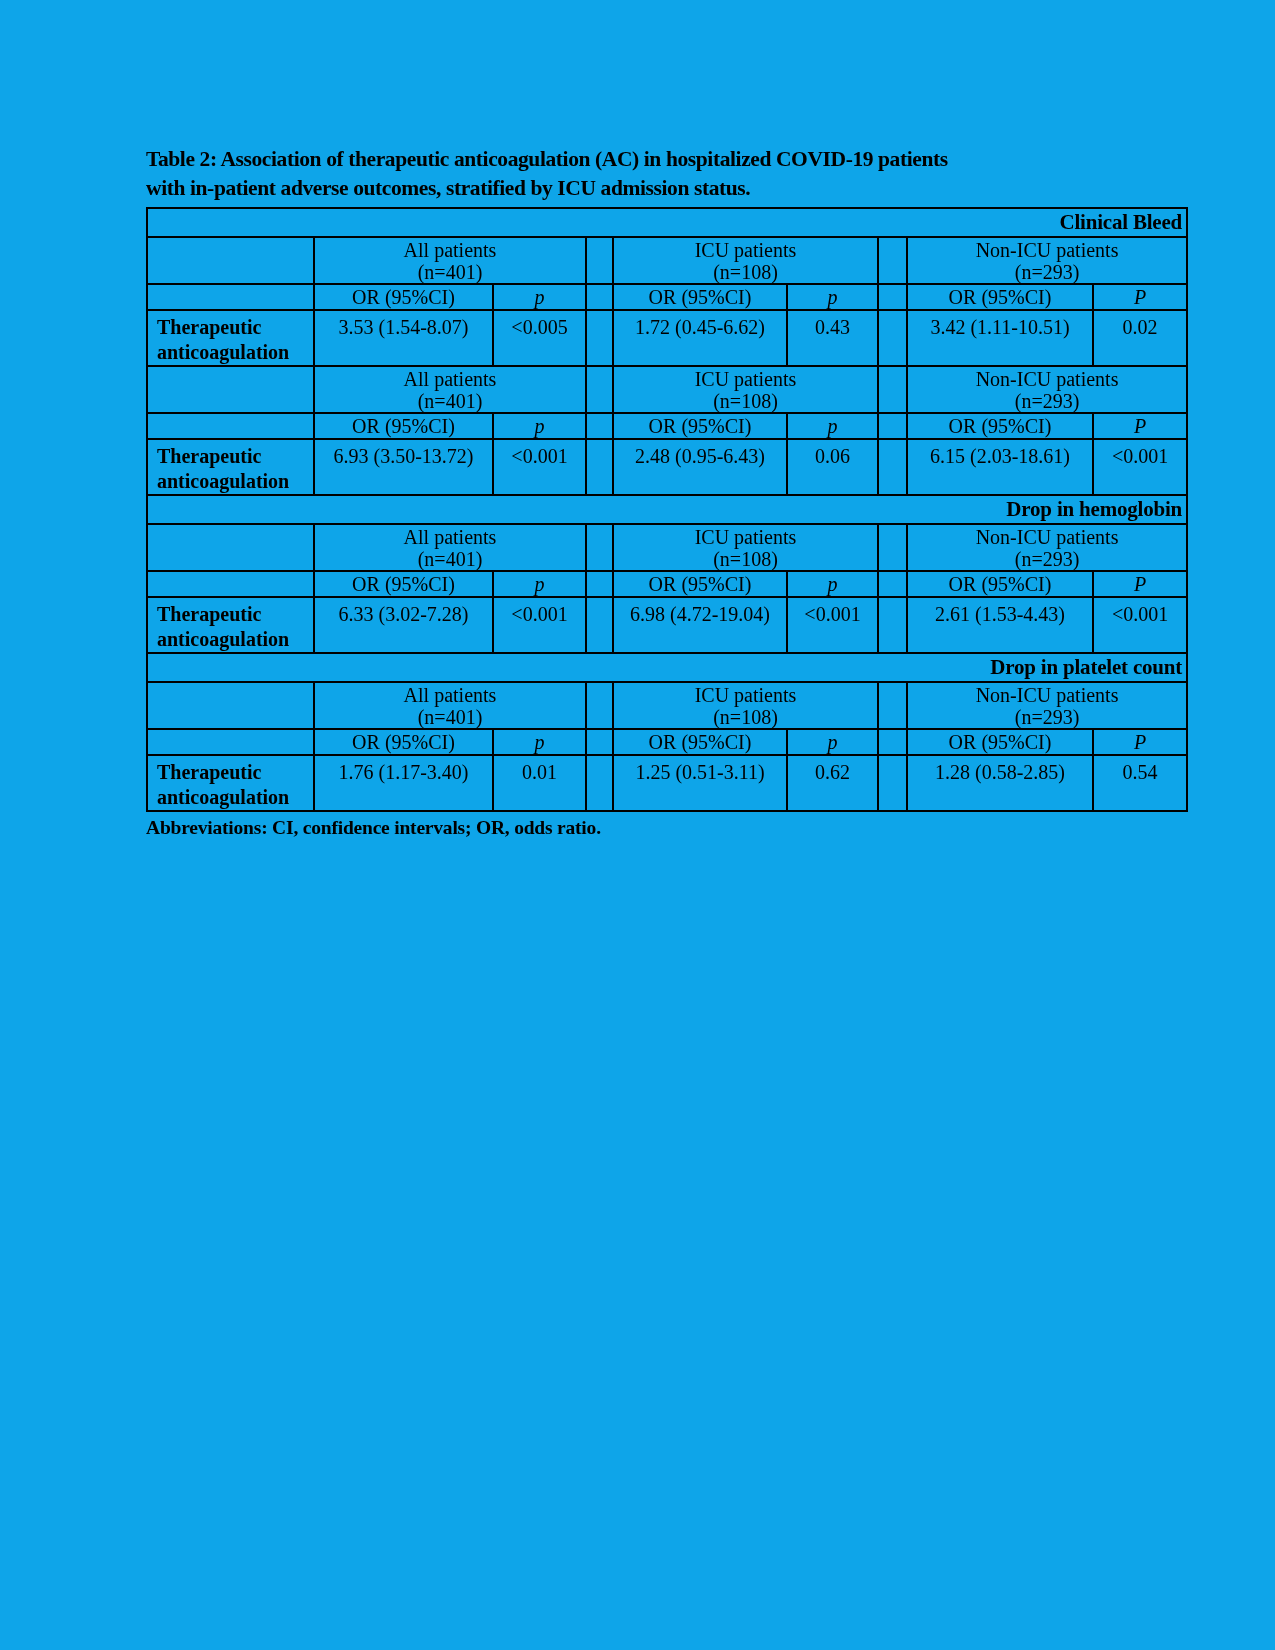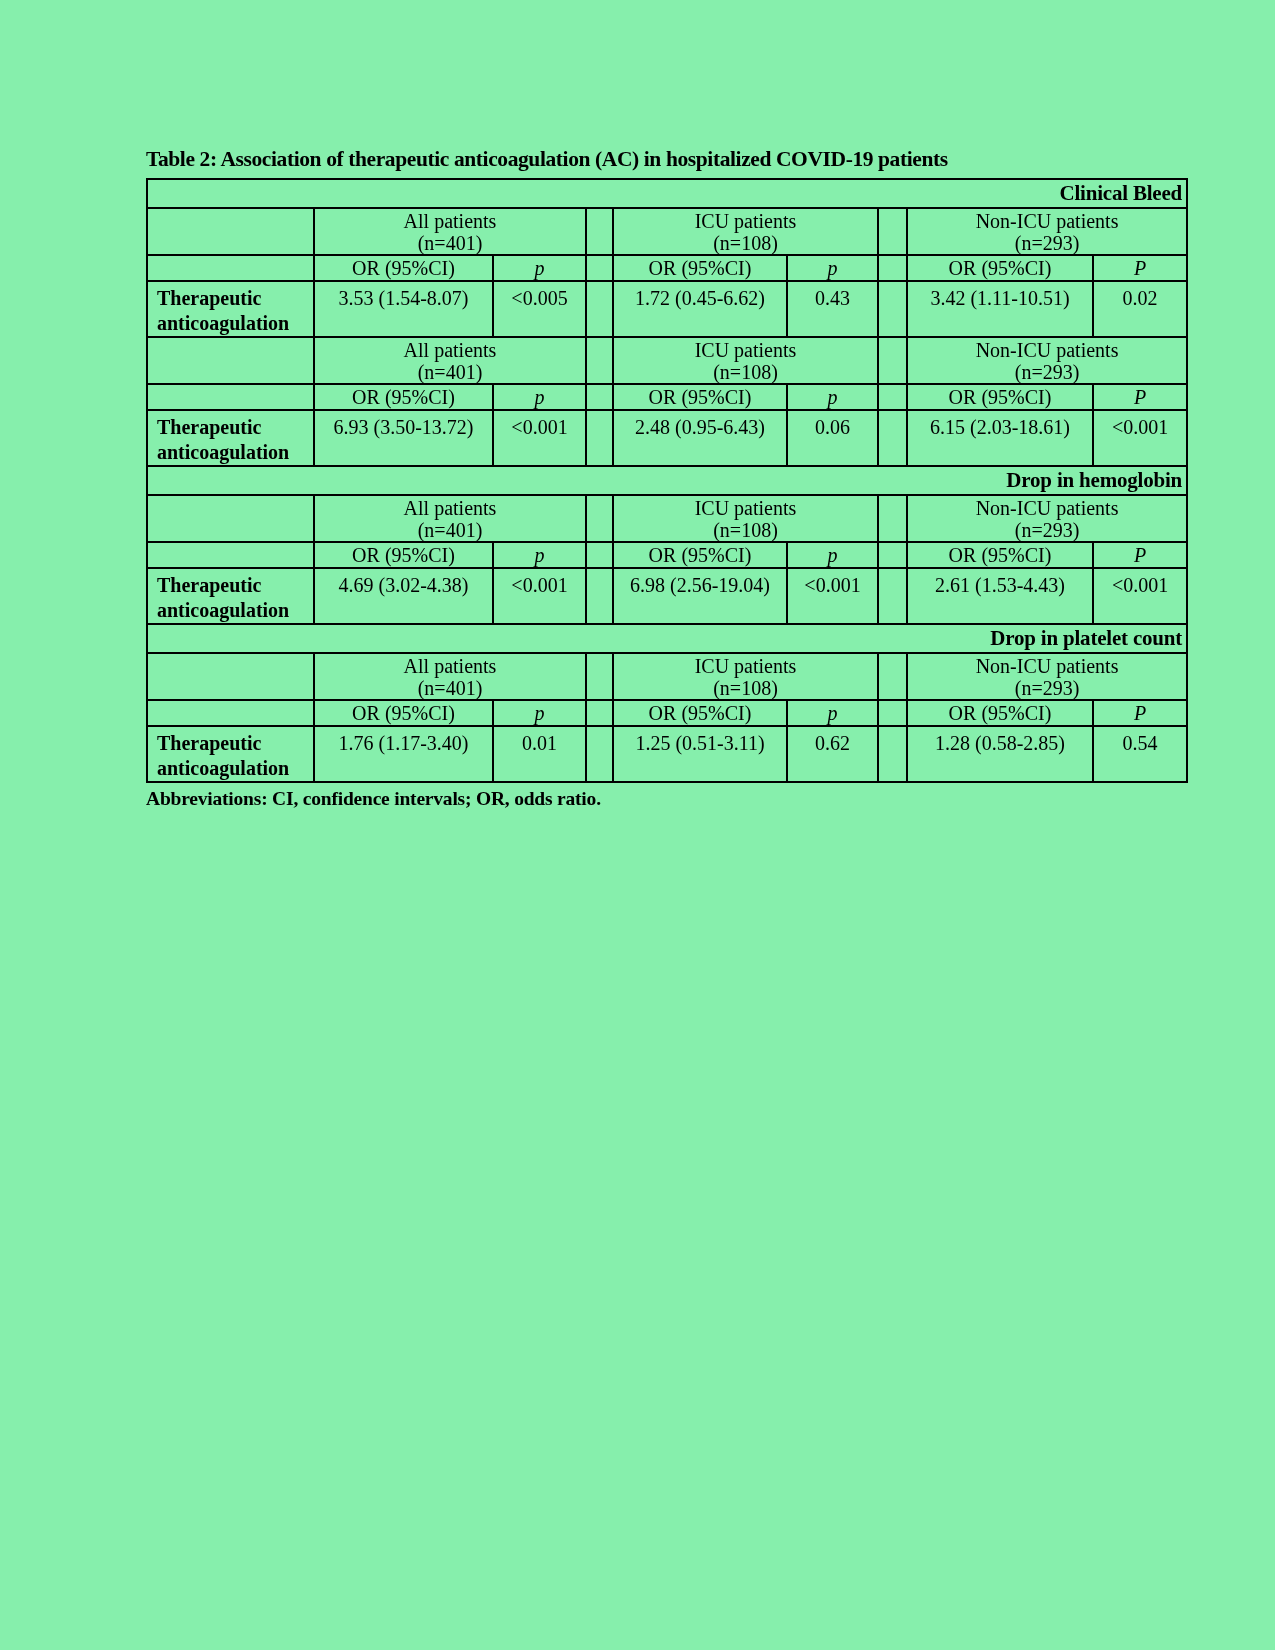--- a/index.html
+++ b/index.html
@@ -6,21 +6,21 @@
     margin: 0;
     padding: 0;
     background: #ffffff;
     color: #000000;
     font-family: "Liberation Serif", serif;
   }
   .page {
     position: relative;
     width: 1275px;
     height: 1650px;
-    background: #86efac;
+    background: #0ea5e9;
     overflow: hidden;
   }
   .content {
     position: absolute;
     left: 146px;
     top: 145px;
     width: 1046px;
   }
   .caption {
     font-weight: bold;
@@ -76,20 +76,21 @@
   }
 </style>
 </head>
 <body>
 
 <div class="page">
   <div class="content">
 
     <div class="caption">
       <div>Table 2: Association of therapeutic anticoagulation (AC) in hospitalized COVID-19 patients</div>
+      <div>with in-patient adverse outcomes, stratified by ICU admission status.</div>
     </div>
 
     <table class="results">
       <colgroup>
         <col style="width:167px">
           <col style="width:179px">
           <col style="width:93px">
         <col style="width:27px">
           <col style="width:174px">
           <col style="width:91px">
@@ -208,24 +209,24 @@
           <td class="p-head">p</td>
           <td></td>
           <td>OR (95%CI)</td>
           <td class="p-head">p</td>
           <td></td>
           <td>OR (95%CI)</td>
           <td class="p-head">P</td>
         </tr>
         <tr class="data-row">
           <td class="label-cell">Therapeutic anticoagulation</td>
-          <td>4.69 (3.02-4.38)</td>
-          <td>&lt;0.001</td>
-          <td></td>
-          <td>6.98 (2.56-19.04)</td>
+          <td>6.33 (3.02-7.28)</td>
+          <td>&lt;0.001</td>
+          <td></td>
+          <td>6.98 (4.72-19.04)</td>
           <td>&lt;0.001</td>
           <td></td>
           <td>2.61 (1.53-4.43)</td>
           <td>&lt;0.001</td>
         </tr>
 
         <tr class="section-row">
           <td colspan="9">Drop in platelet count</td>
         </tr>
         <tr class="group-row">

